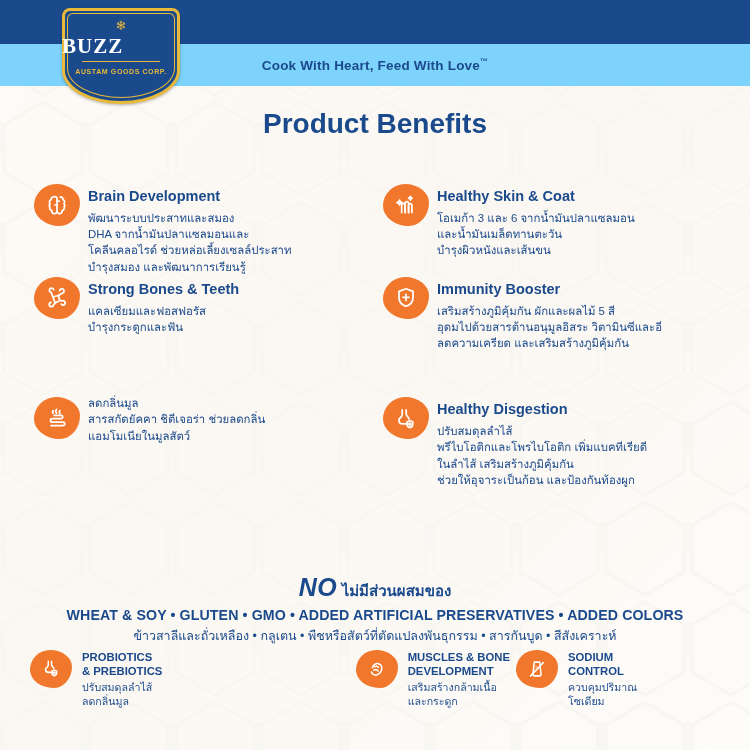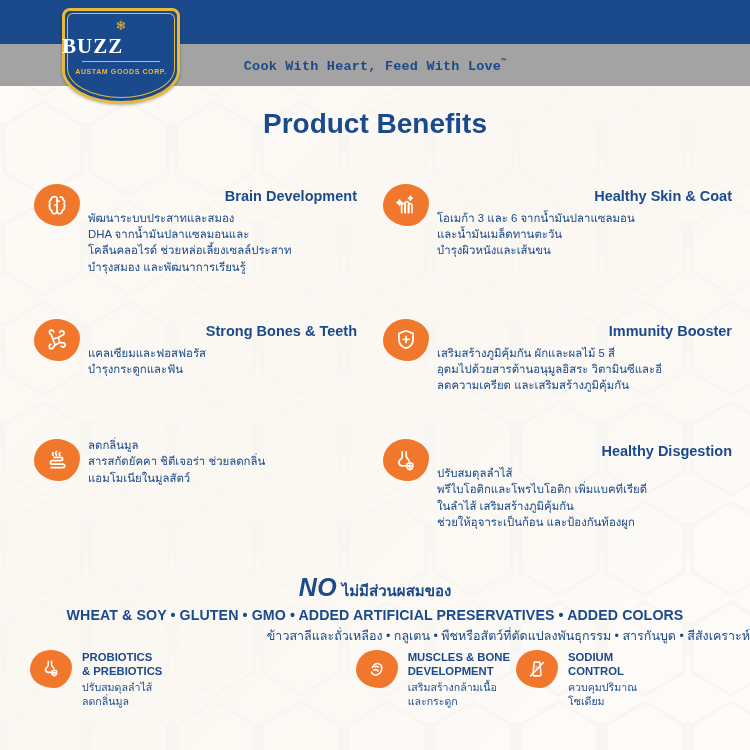--- a/index.html
+++ b/index.html
@@ -24,23 +24,23 @@
   }
 
   
   .topbar {
     position: absolute; top: 0; left: 0; width: 750px; height: 44px;
     background: #1b4a8c;
     z-index: 5;
   }
   .tagbar {
     position: absolute; top: 44px; left: 0; width: 750px; height: 42px;
-    background: #a3a3a3;
+    background: #7dd3fc;
     z-index: 5;
-    display: flex; align-items: center; justify-content: center; font-family: Liberation Mono, monospace;
+    display: flex; align-items: center; justify-content: center;
   }
   .tagline {
     color: #1b4a8c;
     font-size: 13.5px;
     font-weight: bold;
     letter-spacing: .2px;
   }
   .tagline sup { font-size: 8px; vertical-align: super; }
 
   
@@ -108,21 +108,20 @@
     display: flex; align-items: center; justify-content: center;
   }
   .blob svg { width: 26px; height: 26px; }
   .txt { flex: 1; }
   .bhead {
     color: #1b4a8c;
     font-size: 14.5px;
     font-weight: bold;
     margin: 7px 0 5px 0;
     line-height: 1.1;
-    text-align: right;
   }
   .bbody {
     color: #1b4a8c;
     font-size: 11.4px;
     line-height: 1.42;
   }
   .bbody div { white-space: nowrap; }
 
   
   .nosec {
@@ -133,21 +132,21 @@
   .noword {
     font-size: 25px; font-weight: bold; font-style: italic;
     letter-spacing: .5px;
   }
   .nothai { font-size: 15px; font-weight: bold; }
   .noline2 {
     color: #1b4a8c; font-size: 14.2px; font-weight: bold;
     margin-top: 4px; letter-spacing: .1px;
   }
   .noline3 {
-    color: #1b4a8c; font-size: 12.5px; margin-top: 3px; text-align: right;
+    color: #1b4a8c; font-size: 12.5px; margin-top: 3px;
   }
 
   
   .trio {
     position: absolute; top: 650px; left: 0; width: 750px;
     display: flex; z-index: 4;
   }
   .tcell { display: flex; padding-left: 30px; }
   .tcell.c1 { width: 260px; }
   .tcell.c2 { width: 250px; padding-left: 0px; justify-content: flex-end; }
@@ -244,21 +243,21 @@
           <div class="bhead">Healthy Skin &amp; Coat</div>
           <div class="bbody">
             <div>โอเมก้า 3 และ 6 จากน้ำมันปลาแซลมอน</div>
             <div>และน้ำมันเมล็ดทานตะวัน</div>
             <div>บำรุงผิวหนังและเส้นขน</div>
           </div>
         </div>
       </div>
     </div>
 
-    <div class="row" style="margin-top:42px">
+    <div class="row" style="">
       <div class="cell">
         <div class="iconwrap">
           <div class="blob">
             <svg viewBox="0 0 24 24" fill="none" stroke="#ffffff" stroke-width="1.6" stroke-linecap="round" stroke-linejoin="round">
               <path d="M9 4.5a2 2 0 1 0-2.4 2.3l1.6 4.3"></path>
               <path d="M14.5 5.2a2 2 0 1 1 2.3 2.4l-3.6 2.1"></path>
               <path d="M8.2 11.1l5-1.4 1.4 4.6-4.3 2.4z"></path>
               <path d="M10.3 16.7l-1.5 1.6a2 2 0 1 1-2.3-2.3"></path>
               <path d="M14.6 14.3l2.2.3a2 2 0 1 1-.9 3"></path>
             </svg>

